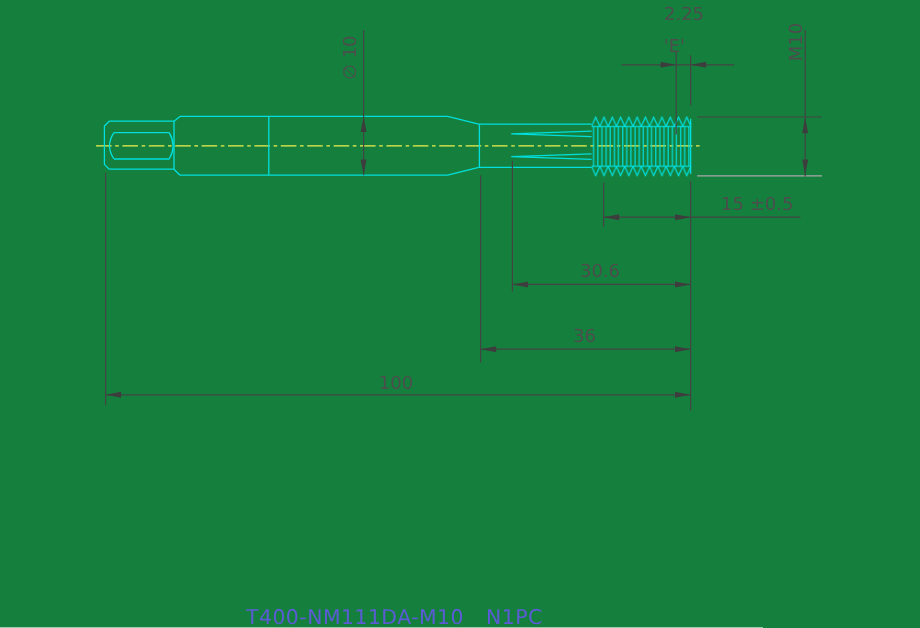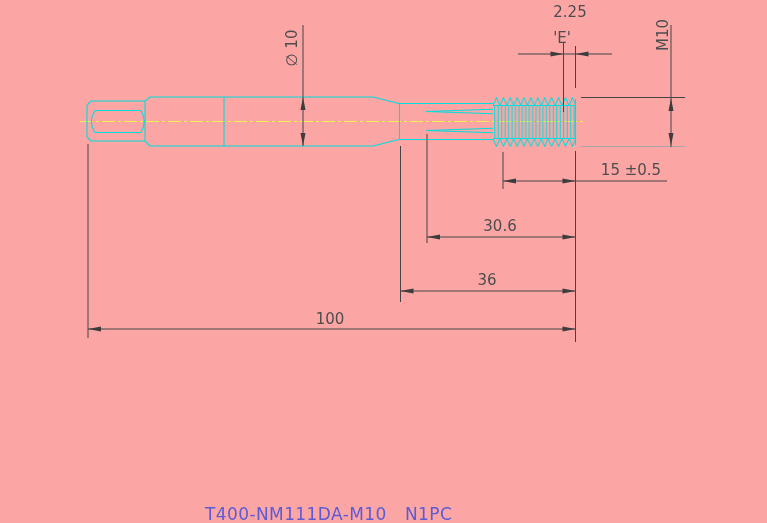--- a/index.html
+++ b/index.html
@@ -1,16 +1,16 @@
 <!DOCTYPE html>
 <html><head>
 <meta charset="utf-8">
 <style>
   html,body{margin:0;padding:0;background:#ffffff;}
-  .stage{position:relative;width:767px;height:523px;background:#fca5a5;overflow:hidden;
+  .stage{position:relative;width:767px;height:523px;background:#15803d;overflow:hidden;
          font-family:"DejaVu Sans", sans-serif;}
   svg{display:block;}
   .c-tool{stroke:#00dede;}
   .c-cl{stroke:#f0f050;}
   .c-dim{stroke:#444444;}
   .c-ext-light{stroke:#a8a8a8;}
   .arrow{fill:#3d3d3d;stroke:none;}
   .t-dim{font:15px "DejaVu Sans", sans-serif;fill:#4d4d4d;stroke:none;}
   .t-title{font:17px "DejaVu Sans", sans-serif;fill:#5b5bd6;stroke:none;letter-spacing:0.4px;}
 </style>

